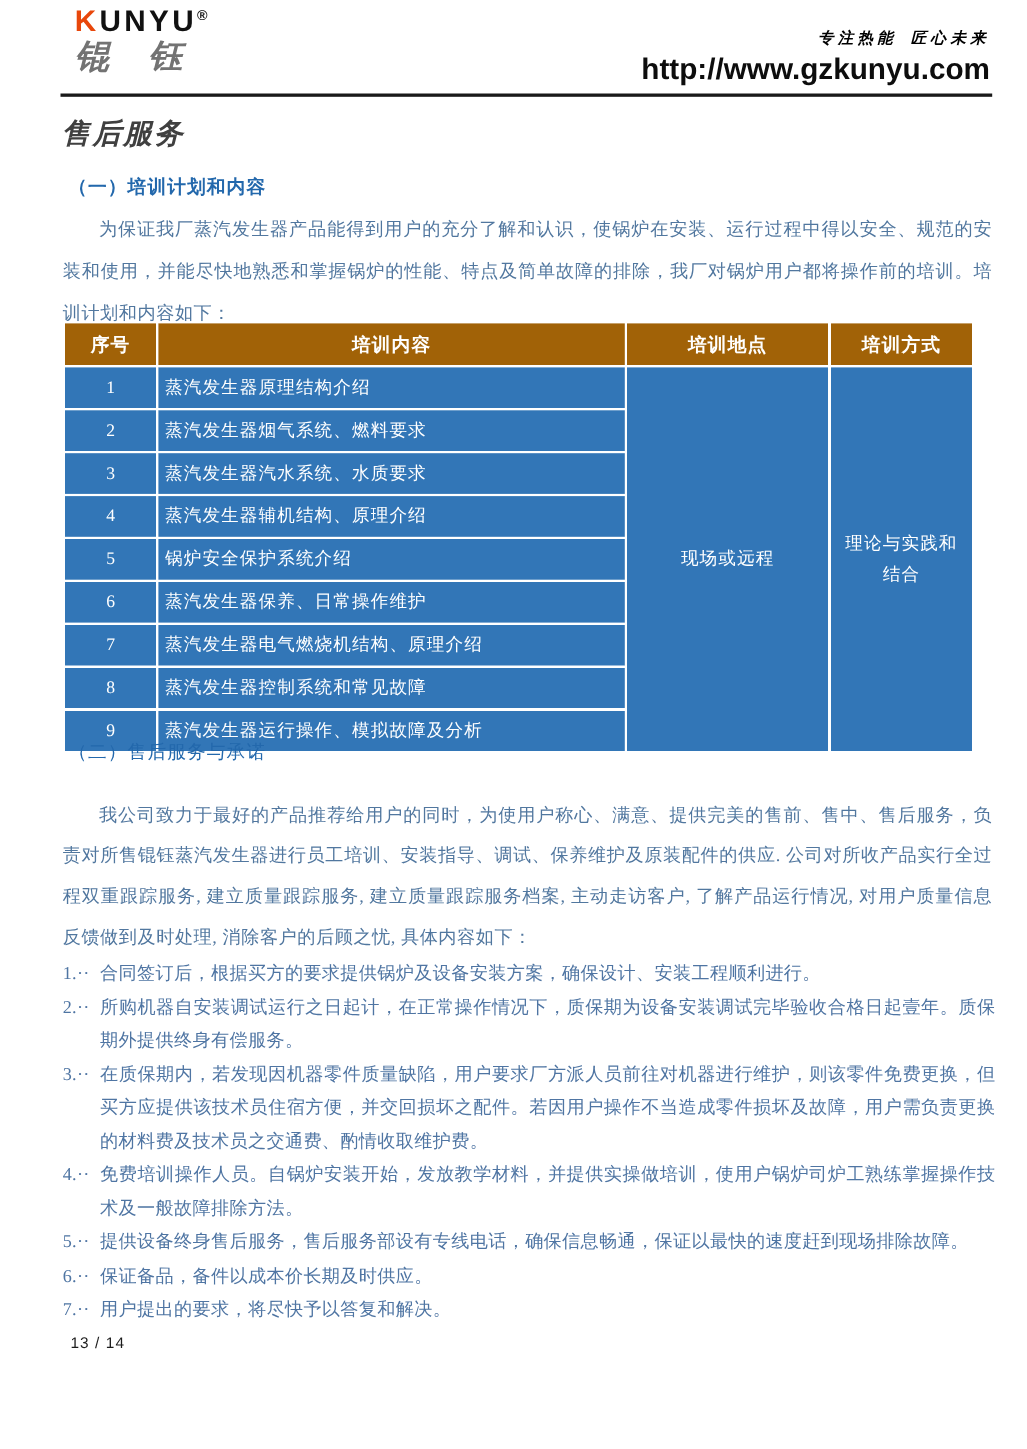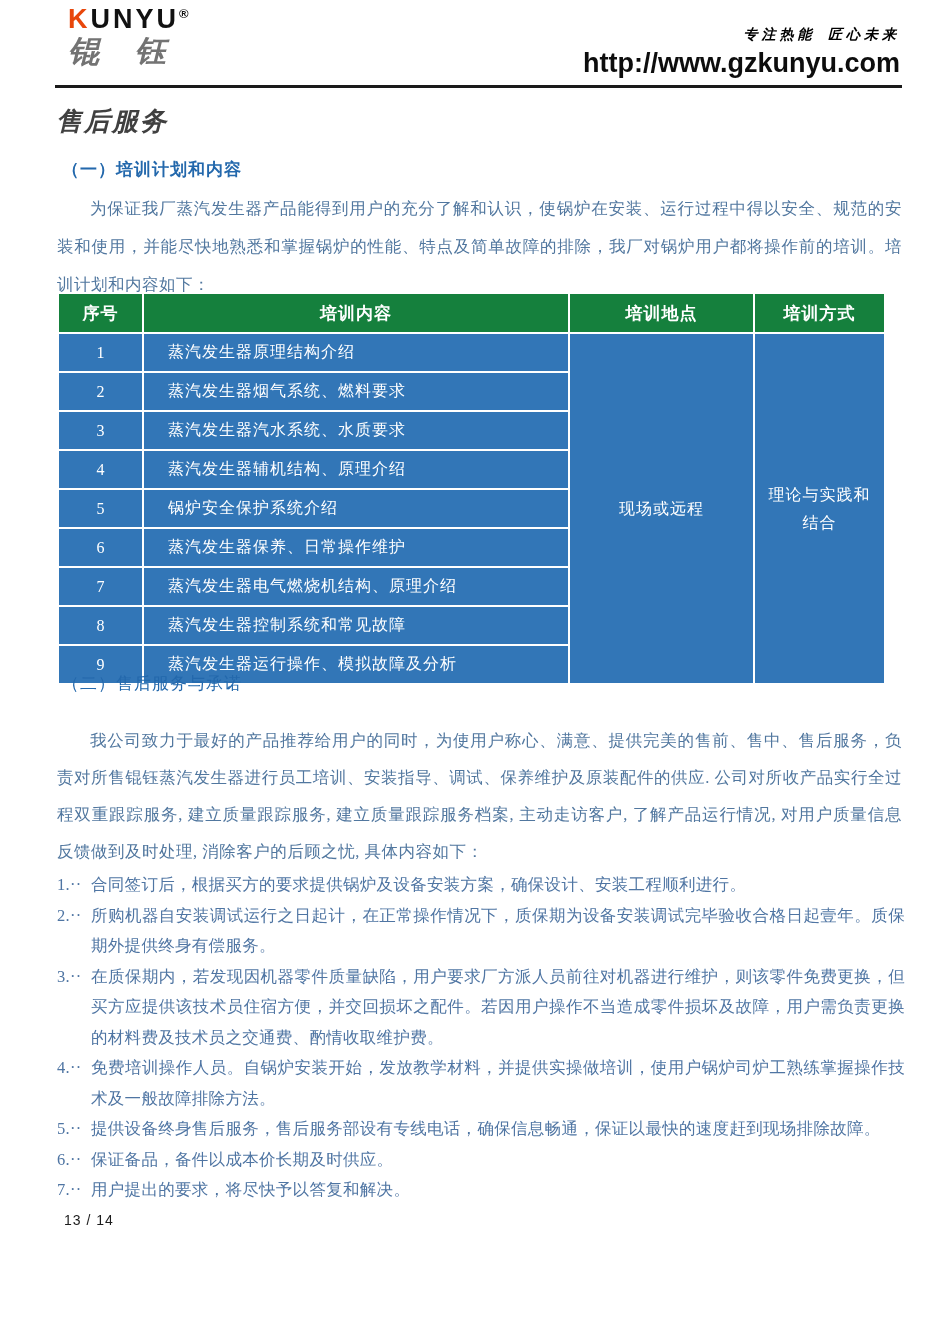--- a/index.html
+++ b/index.html
@@ -29,28 +29,28 @@
   .sec1-heading { position: absolute; left: 62px; top: 158px; font-size: 17px; font-weight: 700; color: #2368ac; letter-spacing: 1px; }
   .sec2-heading { position: absolute; left: 62px; top: 672px; font-size: 17px; font-weight: 400; color: #2368ac; letter-spacing: 1px; }
 
   .para { color: #51779f; font-size: 16.5px; line-height: 38px; text-align: justify; letter-spacing: 0.5px; }
   .para-1 { position: absolute; left: 57px; top: 190px; width: 845px; text-indent: 2em; }
   .para-2 { position: absolute; left: 57px; top: 722px; width: 845px; text-indent: 2em; line-height: 37px; }
 
   
   .training-table { position: absolute; left: 57px; top: 292px; border-collapse: collapse; table-layout: fixed; width: 827px; }
   .training-table td, .training-table th { border: 2px solid #ffffff; color: #ffffff; overflow: hidden; }
-  .training-table th { background: #15803d; height: 40px; font-size: 17px; font-weight: 700; text-align: center; letter-spacing: 1px; }
+  .training-table th { background: #a16207; height: 40px; font-size: 17px; font-weight: 700; text-align: center; letter-spacing: 1px; }
   .training-table td { background: #3276b7; height: 39px; font-size: 16px; font-weight: 400; }
   .col-no    { width: 85px; }
   .col-cont  { width: 426px; }
   .col-loc   { width: 185px; }
   .col-meth  { width: 131px; }
   .cell-no   { text-align: center; }
-  .cell-cont { text-align: left; padding-left: 24px; letter-spacing: 1px; }
+  .cell-cont { text-align: left; padding-left: 6px; letter-spacing: 1px; }
   .cell-merged { text-align: center; vertical-align: middle; font-size: 16.5px; letter-spacing: 1px; line-height: 1.7; padding: 0 8px; }
 
   
   .commit-list { position: absolute; left: 57px; top: 870px; width: 848px; list-style: none; }
   .commit-item { display: flex; color: #4f75a3; font-size: 16.5px; line-height: 30.5px; margin-bottom: 0px; text-align: justify; letter-spacing: 0.3px; }
   .commit-marker { flex: 0 0 34px; color: #4f75a3; white-space: nowrap; }
   .commit-text { flex: 1; }
 
   
   .footer-pagenum { position: absolute; left: 64px; top: 1212px; font-family: "Liberation Sans", "DejaVu Sans", sans-serif; font-size: 14px; color: #1c1c1c; letter-spacing: 1px; }

